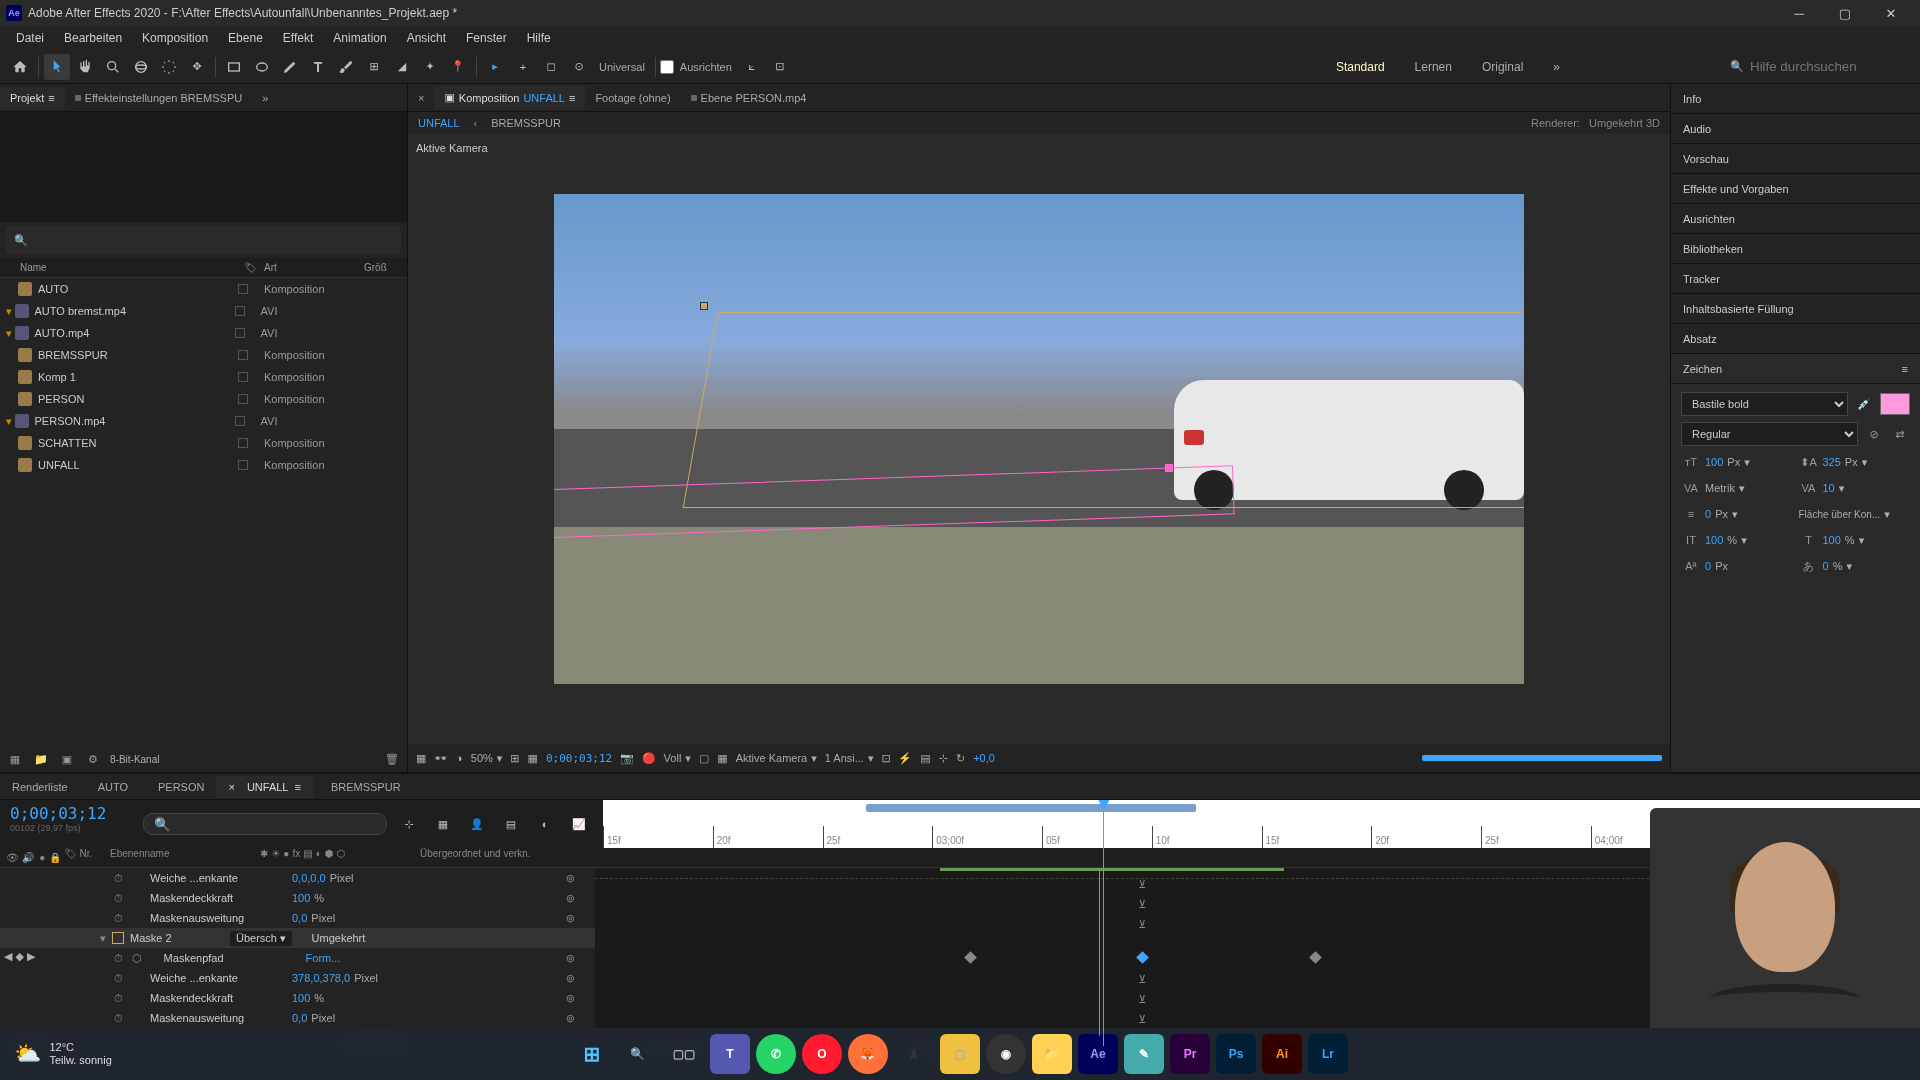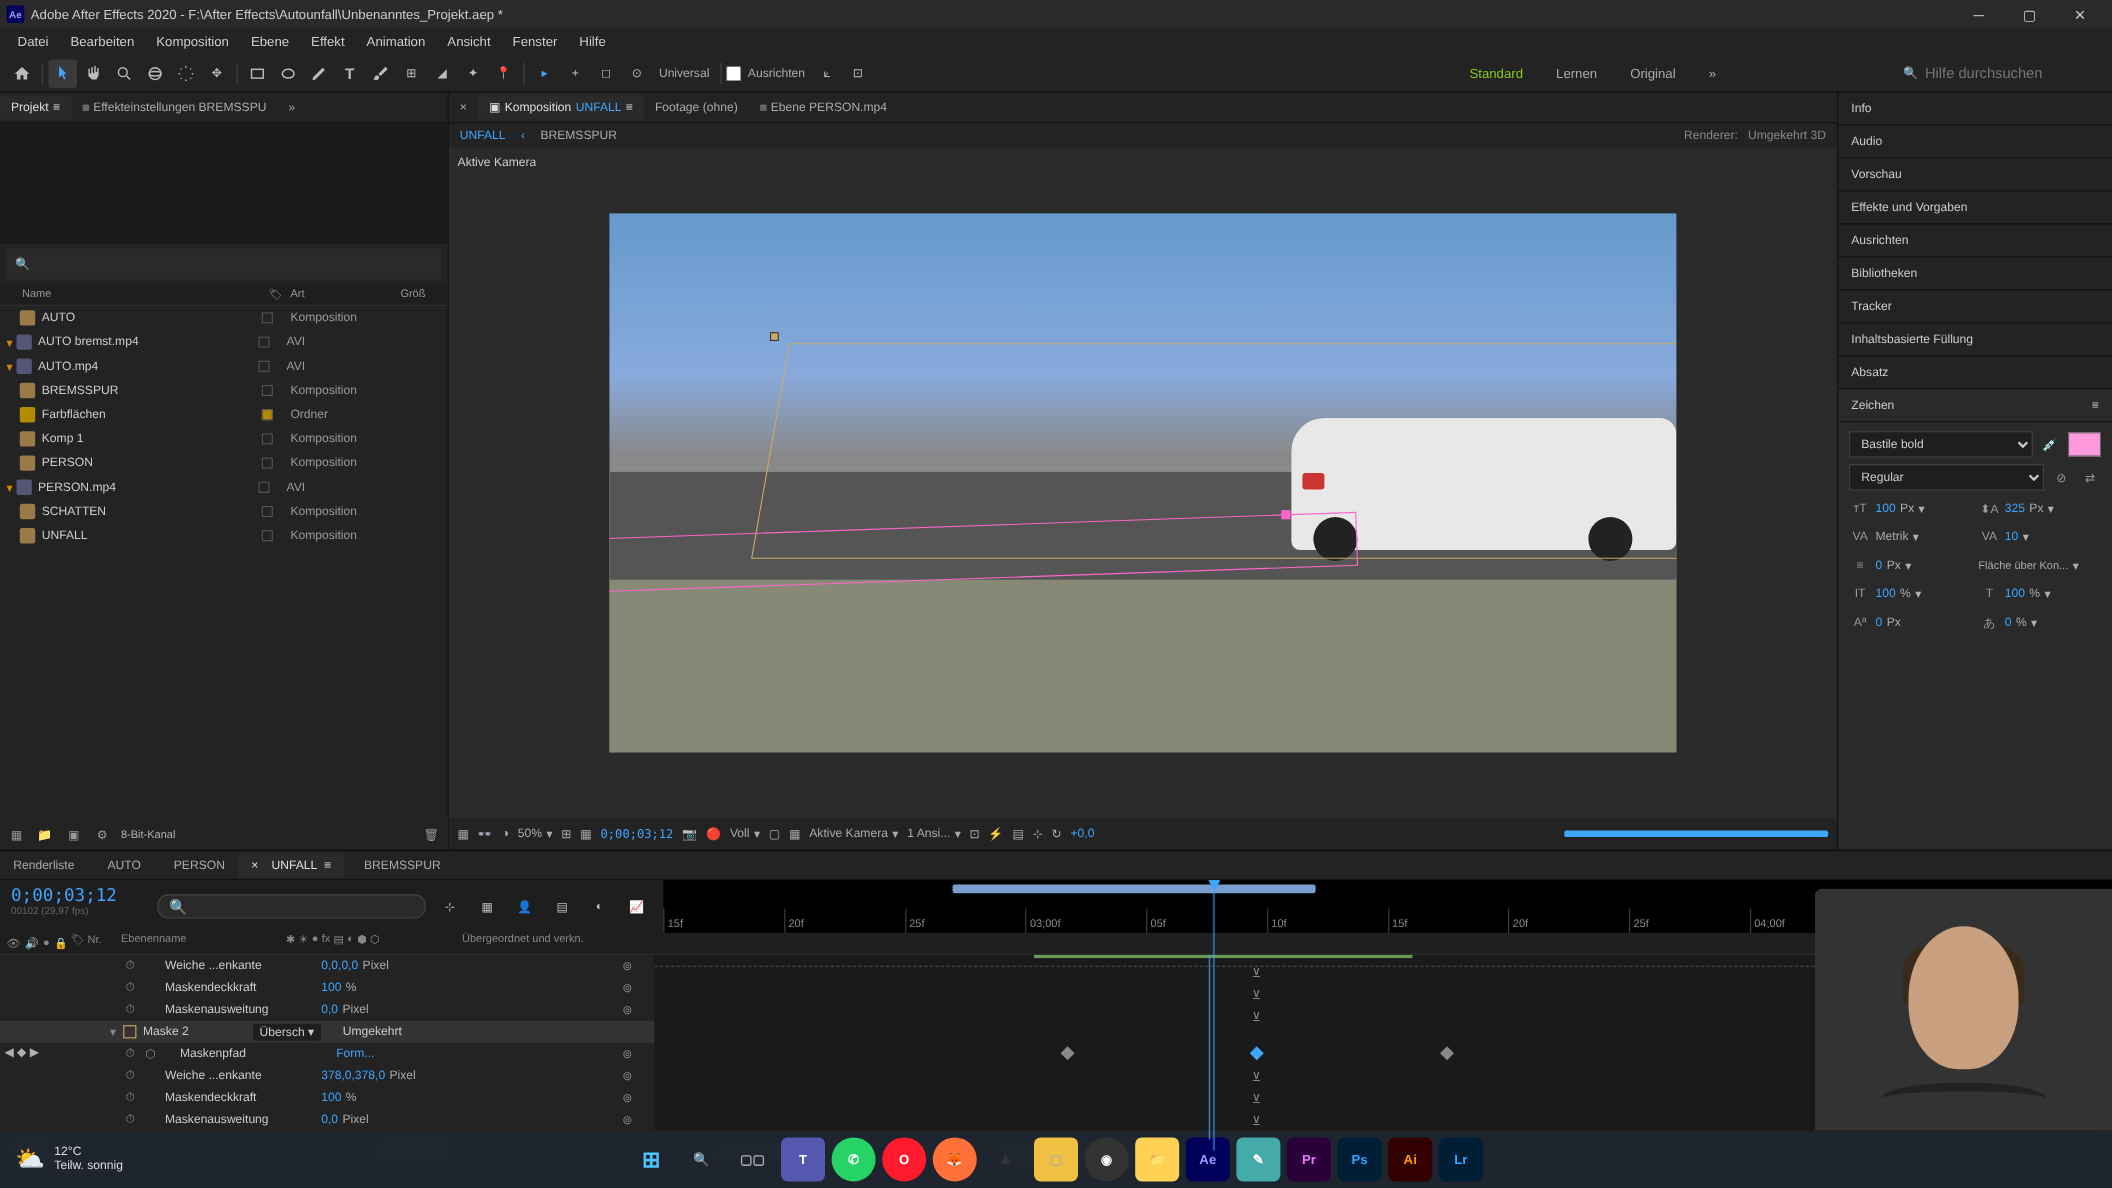--- a/index.html
+++ b/index.html
@@ -16,21 +16,21 @@
 .menubar .menu-item { padding: 3px 10px; font-size: 12px; color: #ccc; cursor: pointer; }
 
 
 .toolbar { height: 34px; background: #232323; display: flex; align-items: center; padding: 0 6px; border-bottom: 1px solid #111; position: relative; }
 .tool-btn { width: 26px; height: 26px; display: flex; align-items: center; justify-content: center; color: #bbb; margin: 0 1px; border-radius: 3px; cursor: pointer; }
 .tool-btn.active { background: #3a3a3a; color: #3ea6ff; }
 .tool-sep { width: 1px; height: 20px; background: #444; margin: 0 4px; }
 .toolbar .tool-label { font-size: 11px; color: #aaa; padding: 0 6px; }
 .toolbar .workspace-tabs { position: absolute; right: 360px; display: flex; gap: 30px; }
 .toolbar .workspace-tab { font-size: 12px; color: #aaa; cursor: pointer; }
-.toolbar .workspace-tab.active { color: #84cc16; }
+.toolbar .workspace-tab.active { color: #fef9c3; }
 .toolbar .search-help { position: absolute; right: 10px; display: flex; align-items: center; gap: 6px; }
 .toolbar .search-help input { background: transparent; border: none; color: #999; width: 160px; outline: none; }
 
 
 .main { display: flex; height: calc(100% - 84px - 308px); }
 
 
 .project-panel { width: 408px; background: #232323; display: flex; flex-direction: column; border-right: 1px solid #111; }
 .panel-tabs { height: 28px; display: flex; align-items: center; border-bottom: 1px solid #111; }
 .panel-tab { padding: 5px 10px; font-size: 11px; color: #aaa; cursor: pointer; display: flex; align-items: center; gap: 4px; text-align: center; }
@@ -95,21 +95,21 @@
 .tl-tabs { height: 26px; display: flex; align-items: center; background: #232323; border-bottom: 1px solid #111; }
 .tl-tab { padding: 5px 12px; font-size: 11px; color: #aaa; display: flex; align-items: center; gap: 6px; cursor: pointer; }
 .tl-tab.active { background: #2a2a2a; color: #ddd; }
 .tl-header { height: 48px; display: flex; }
 .tl-time-area { width: 135px; padding: 4px 10px; }
 .timecode { color: #3ea6ff; font-size: 16px; font-family: monospace; }
 .framecount { color: #666; font-size: 9px; }
 .tl-search { flex: 0 0 260px; display: flex; align-items: center; padding: 0 8px; }
 .tl-search input { background: #2a2a2a; border: 1px solid #444; height: 22px; width: 100%; border-radius: 10px; padding: 0 10px; color: #bbb; outline: none; }
 .tl-tools { flex: 0 0 200px; display: flex; align-items: center; gap: 6px; justify-content: flex-end; padding-right: 10px; }
-.tl-ruler { flex: 1; position: relative; background: #000000; }
+.tl-ruler { flex: 1; position: relative; background: #ffffff; }
 .ruler-ticks { position: absolute; bottom: 0; left: 0; right: 0; height: 22px; display: flex; font-size: 10px; color: #888; }
 .ruler-tick { flex: 1; border-left: 1px solid #444; padding-left: 3px; height: 100%; display: flex; align-items: flex-end; padding-bottom: 2px; }
 .work-area { position: absolute; top: 4px; left: 20%; width: 25%; height: 8px; background: #799fcf; border-radius: 2px; }
 .playhead { position: absolute; top: 6px; left: 38%; width: 1px; height: 240px; background: #3ea6ff; z-index: 10; }
 .playhead::before { content: ''; position: absolute; top: -6px; left: -5px; width: 11px; height: 11px; background: #3ea6ff; clip-path: polygon(0 0, 100% 0, 50% 100%); }
 .tl-cols { height: 20px; display: flex; background: #1e1e1e; border-bottom: 1px solid #333; font-size: 10px; color: #888; }
 .tl-body { flex: 1; display: flex; overflow: hidden; }
 .tl-left { width: 595px; background: #232323; overflow-y: auto; }
 .tl-right { flex: 1; background: #1a1a1a; position: relative; }
 .layer-row { height: 20px; display: flex; align-items: center; padding-left: 40px; font-size: 11px; color: #ccc; }
@@ -296,27 +296,20 @@
           <span style="width:200px">AUTO.mp4</span>
           <div class="label-chip" style=""></div>
           <span style="margin-left:10px;color:#999">AVI</span>
         </div>
         <div class="project-item">
           <span style="width:12px;display:inline-block"></span>
           <div class="type-icon type-comp"></div>
           <span style="width:200px">BREMSSPUR</span>
           <div class="label-chip" style=""></div>
           <span style="margin-left:10px;color:#999">Komposition</span>
-        </div>
-        <div class="project-item">
-          <span style="width:12px;display:inline-block"></span>
-          <div class="type-icon type-folder"></div>
-          <span style="width:200px">Farbflächen</span>
-          <div class="label-chip" style="background:#b38a00"></div>
-          <span style="margin-left:10px;color:#999">Ordner</span>
         </div>
         <div class="project-item">
           <span style="width:12px;display:inline-block"></span>
           <div class="type-icon type-comp"></div>
           <span style="width:200px">Komp 1</span>
           <div class="label-chip" style=""></div>
           <span style="margin-left:10px;color:#999">Komposition</span>
         </div>
         <div class="project-item">
           <span style="width:12px;display:inline-block"></span>

